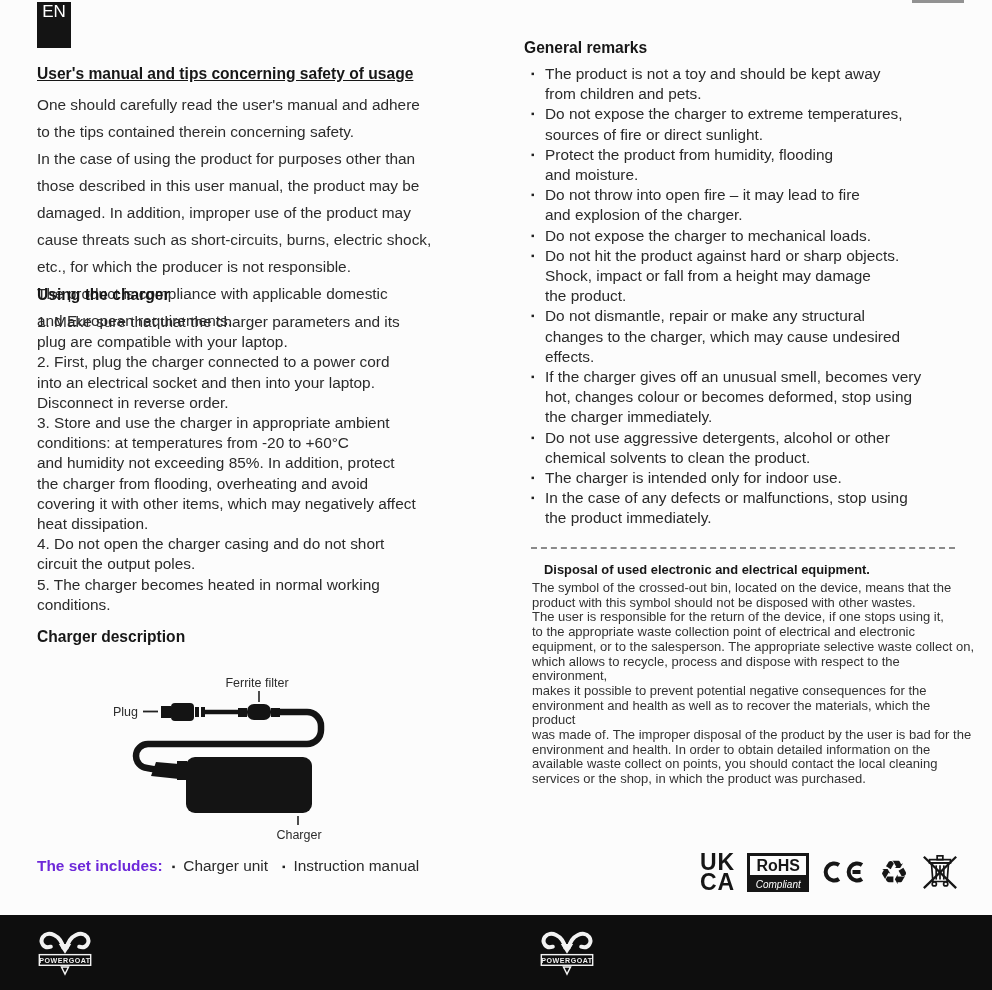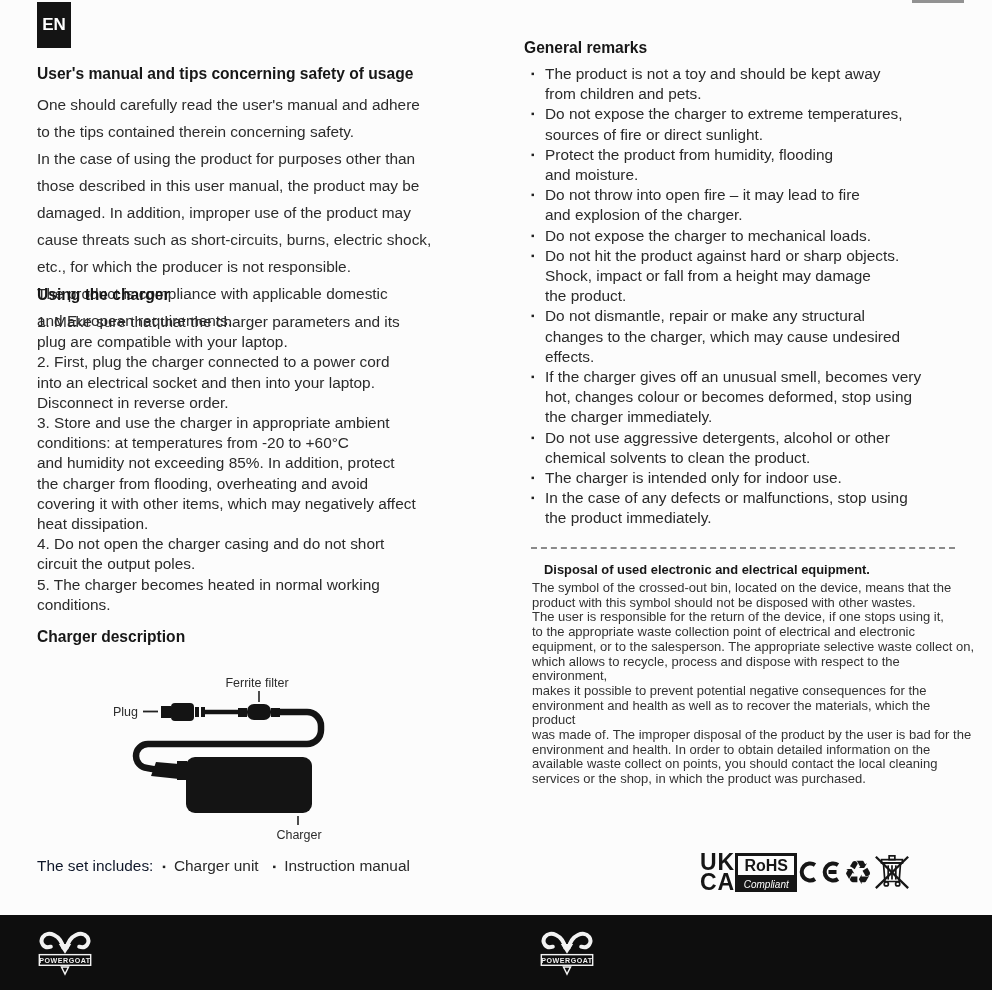--- a/index.html
+++ b/index.html
@@ -10,68 +10,68 @@
     background:#fcfcfc;
     font-family:"Liberation Sans", sans-serif;
     color:#2a2a2a;
     overflow:hidden;
   }
   .abs{position:absolute;}
   
   .en-badge{
     left:37px;top:2px;width:34px;height:46px;
     background:#141414;color:#fff;
-    display:flex;align-items:center;justify-content:center;
-    font-weight:bold;font-size:17px;padding-bottom:1px;box-sizing:border-box;
+    display:flex;align-items:flex-start;justify-content:center;
+    font-weight:normal;font-size:17px;padding-bottom:1px;box-sizing:border-box;
   }
   
   .smudge{left:912px;top:0;width:52px;height:3px;background:#3a3a3a;opacity:.55;}
   
   .h{font-weight:bold;color:#171717;font-size:15.6px;line-height:19px;white-space:nowrap;}
   
   .body-text{font-size:15.4px;line-height:27px;white-space:pre-line;color:#2c2c2c;width:470px;}
   .num-list{font-size:15.4px;line-height:20.2px;width:470px;}
   .num-item{white-space:pre-line;}
   
   .bullet-list{width:445px;font-size:15.4px;line-height:20.2px;}
   .bullet-row{display:flex;align-items:flex-start;}
   .bullet{width:14px;flex:0 0 14px;font-size:10px;line-height:20.2px;color:#222;}
   .bullet-text{white-space:pre-line;flex:1;}
   
   .dashes{left:531px;top:547px;width:424px;border-top:2px dashed #8a8a8a;}
   .disposal-title{left:532px;top:560px;font-size:12.9px;padding-left:12px;}
   .disposal-text{left:532px;top:581px;font-size:13px;line-height:14.7px;width:445px;white-space:pre-line;color:#333;}
   
-  .marks{left:700px;top:846px;width:262px;height:52px;display:flex;align-items:center;}
+  .marks{left:700px;top:846px;width:262px;height:52px;display:flex;align-items:center;gap:12px;}
   .ukca{font-weight:bold;color:#161616;font-size:23px;line-height:20px;letter-spacing:1px;text-align:center;}
   .rohs{width:62px;text-align:center;}
   .rohs-top{border:3px solid #161616;font-weight:bold;font-size:16px;color:#161616;line-height:19px;display:block;}
   .rohs-bottom{background:#161616;color:#fff;font-size:10px;font-style:italic;line-height:14px;display:block;}
   .recycle{font-size:33px;color:#161616;line-height:33px;}
   
   .footer{left:0;top:915px;width:992px;height:75px;background:#0e0e0e;}
   
   .diagram text{font-size:12.5px;fill:#2c2c2c;font-family:"Liberation Sans",sans-serif;}
   
   .set-line{left:37px;top:857px;font-size:15.4px;display:flex;align-items:center;gap:9px;}
-  .set-label{font-weight:normal;color:#0f172a;}
+  .set-label{font-weight:bold;color:#6d28d9;}
   .inc-item{display:flex;align-items:center;gap:8px;}
   .inc-sq{font-size:10px;color:#222;}
 </style>
 </head>
 <body>
 
 <div class="page">
 
   <div class="abs en-badge">
     <span>EN</span>
   </div>
   <div class="abs smudge"></div>
 
-  <div class="abs h" style="left:37px;top:64px;">User's manual and tips concerning safety of usage</div>
+  <div class="abs h" style="left:37px;top:64px;text-decoration:underline;">User's manual and tips concerning safety of usage</div>
   <div class="abs body-text" style="left:37px;top:91px;">One should carefully read the user's manual and adhere
 to the tips contained therein concerning safety.
 In the case of using the product for purposes other than
 those described in this user manual, the product may be
 damaged. In addition, improper use of the product may
 cause threats such as short-circuits, burns, electric shock,
 etc., for which the producer is not responsible.
 The product is compliance with applicable domestic
 and European requirements.</div>
 

